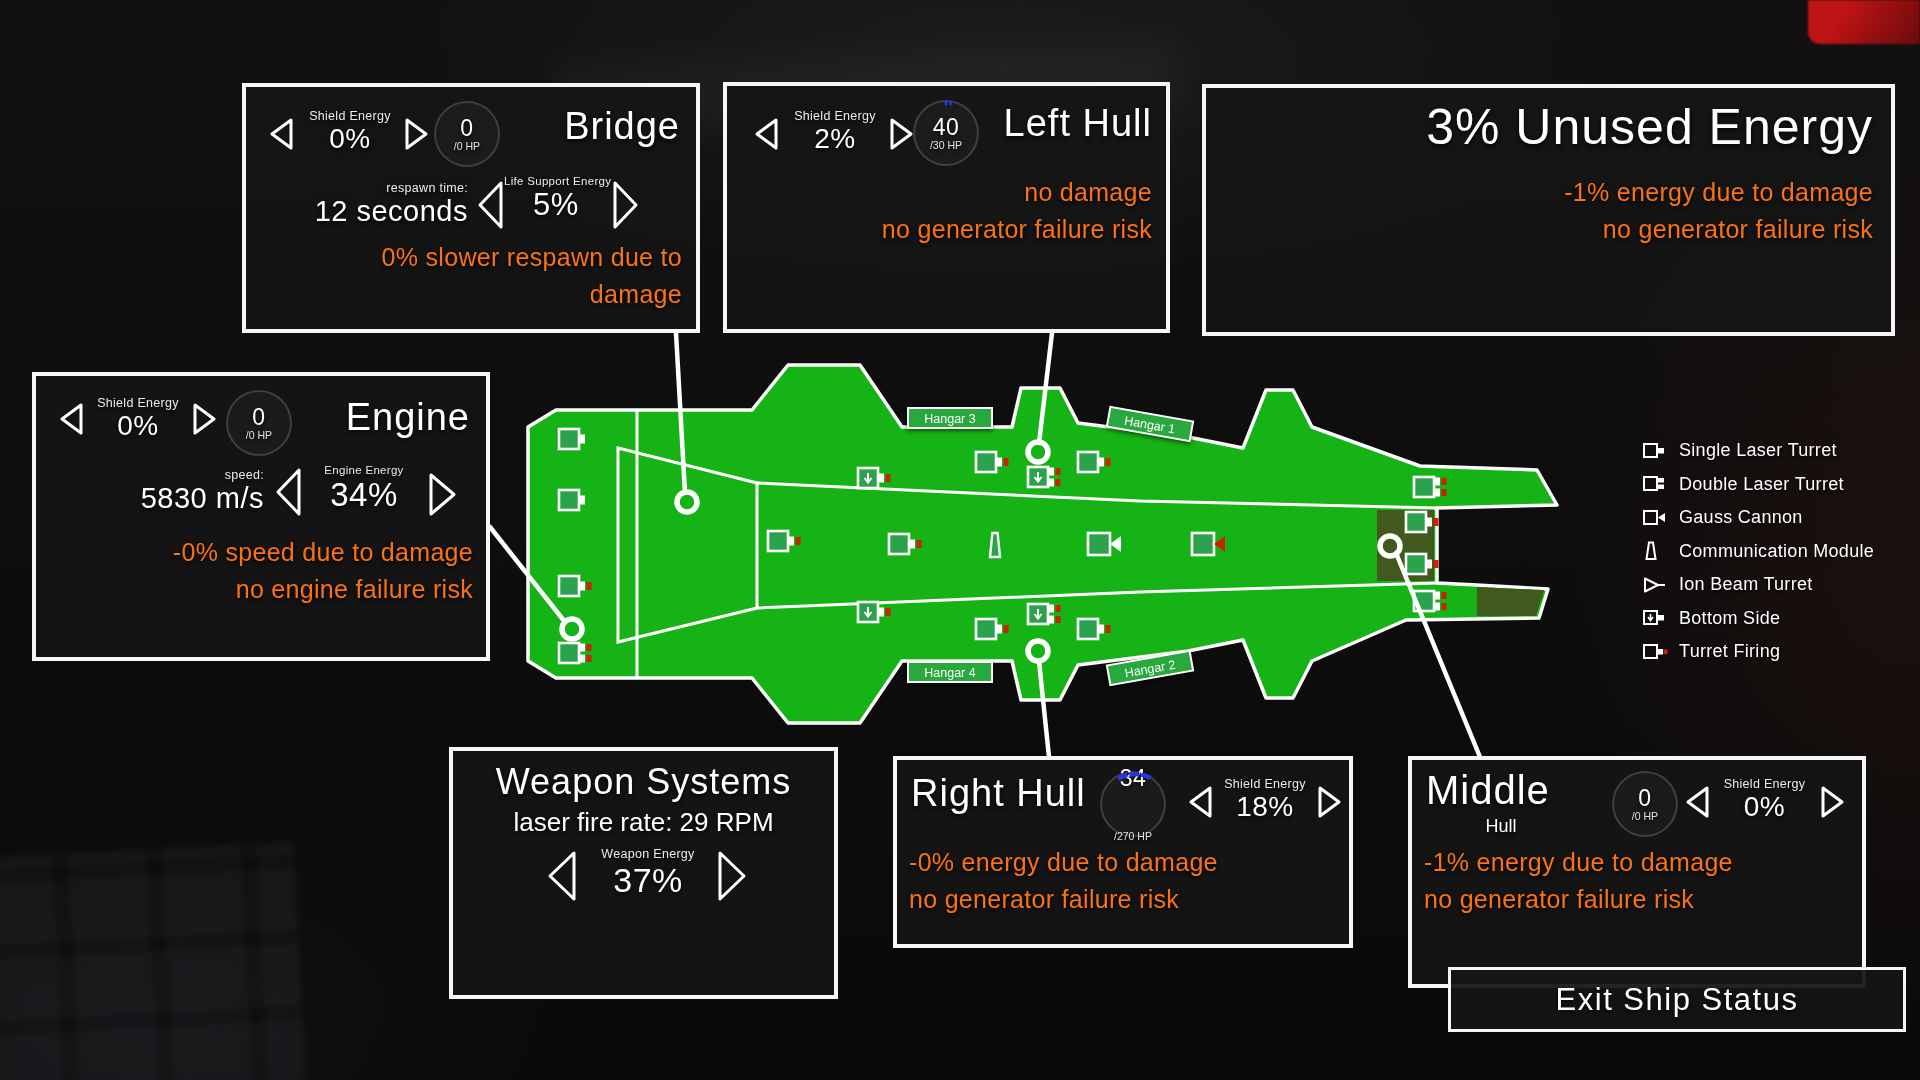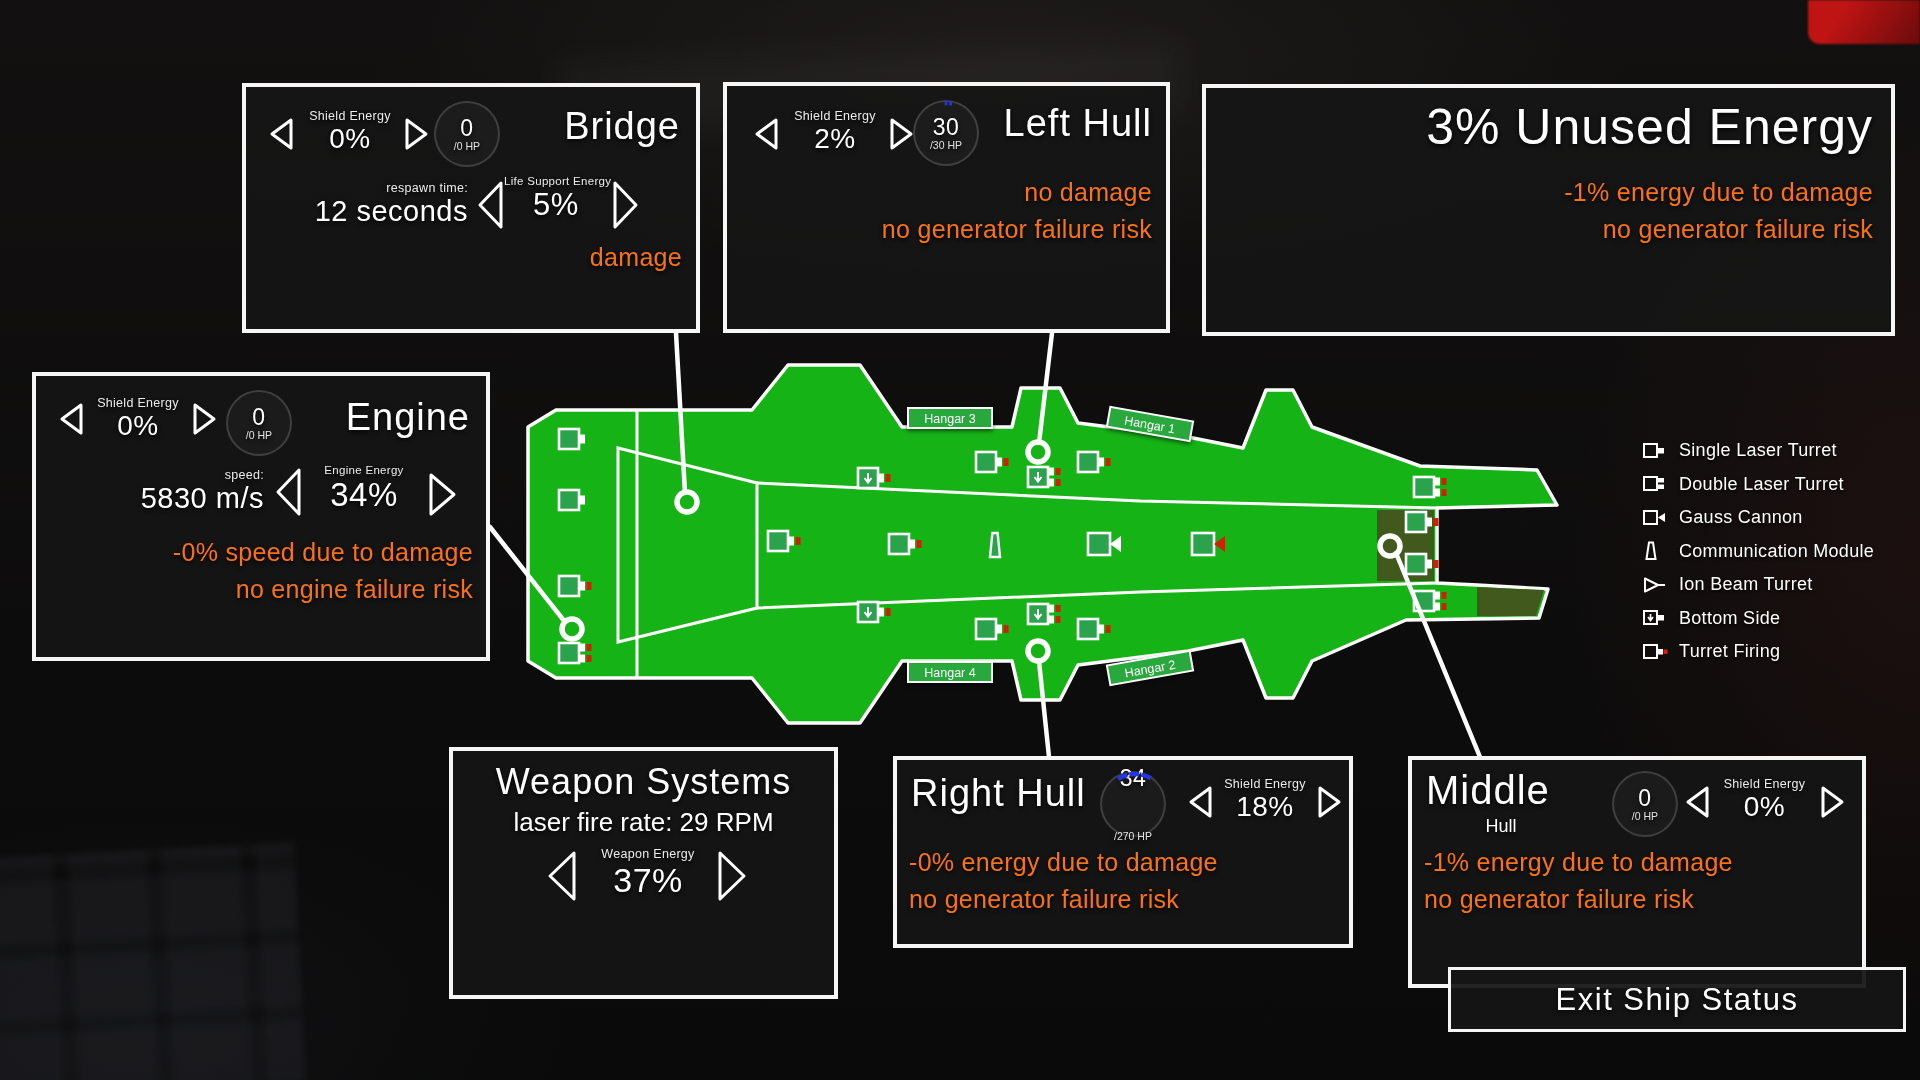--- a/index.html
+++ b/index.html
@@ -261,20 +261,21 @@
     <div class="abs tC" style="left:258px;top:88px;width:104px;">
       <div class="small-lb" style="font-size:11.5px;">Life Support Energy</div>
       <div class="val" style="font-size:31px;">5%</div>
     </div>
     <span class="arr abs" style="left:366px;top:92px;">
       <svg width="28" height="52" viewBox="0 0 28 52">
           <path d="M3 4 L24 26 L3 48 Z"></path>
         </svg>
       </span>
     <div class="green abs tR" style="right:14px;top:152px;">
+      <div>0% slower respawn due to</div>
       <div>damage</div>
     </div>
   </div>
 
   <div class="panel" style="left:723px;top:82px;width:447px;height:251px;">
     <span class="arr abs" style="left:26px;top:31px;">
       <svg width="26" height="34" viewBox="0 0 26 34">
           <path d="M23 3 L4 17 L23 31 Z"></path>
         </svg>
       </span>
@@ -284,21 +285,21 @@
     </div>
     <span class="arr abs" style="left:162px;top:31px;">
       <svg width="26" height="34" viewBox="0 0 26 34">
           <path d="M3 3 L22 17 L3 31 Z"></path>
         </svg>
       </span>
     <div class="hp" style="left:186px;top:14px;">
       <svg class="arc" width="70" height="70" viewBox="0 0 70 70">
         <circle cx="35" cy="35" r="32" fill="none" stroke="#2434e8" stroke-width="4.5" pathLength="100" stroke-dasharray="1.4 0.9 1.4 96.3" transform="rotate(-96 35 35)"></circle>
         </svg>
-      <div class="n">30</div>
+      <div class="n">40</div>
       <div class="m">/30 HP</div>
     </div>
     <div class="ttl abs" style="right:14px;top:16px;">Left Hull</div>
     <div class="green abs tR" style="right:14px;top:88px;">
       <div>no damage</div>
       <div>no generator failure risk</div>
     </div>
   </div>
 
   <div class="panel" style="left:1202px;top:84px;width:693px;height:252px;">

